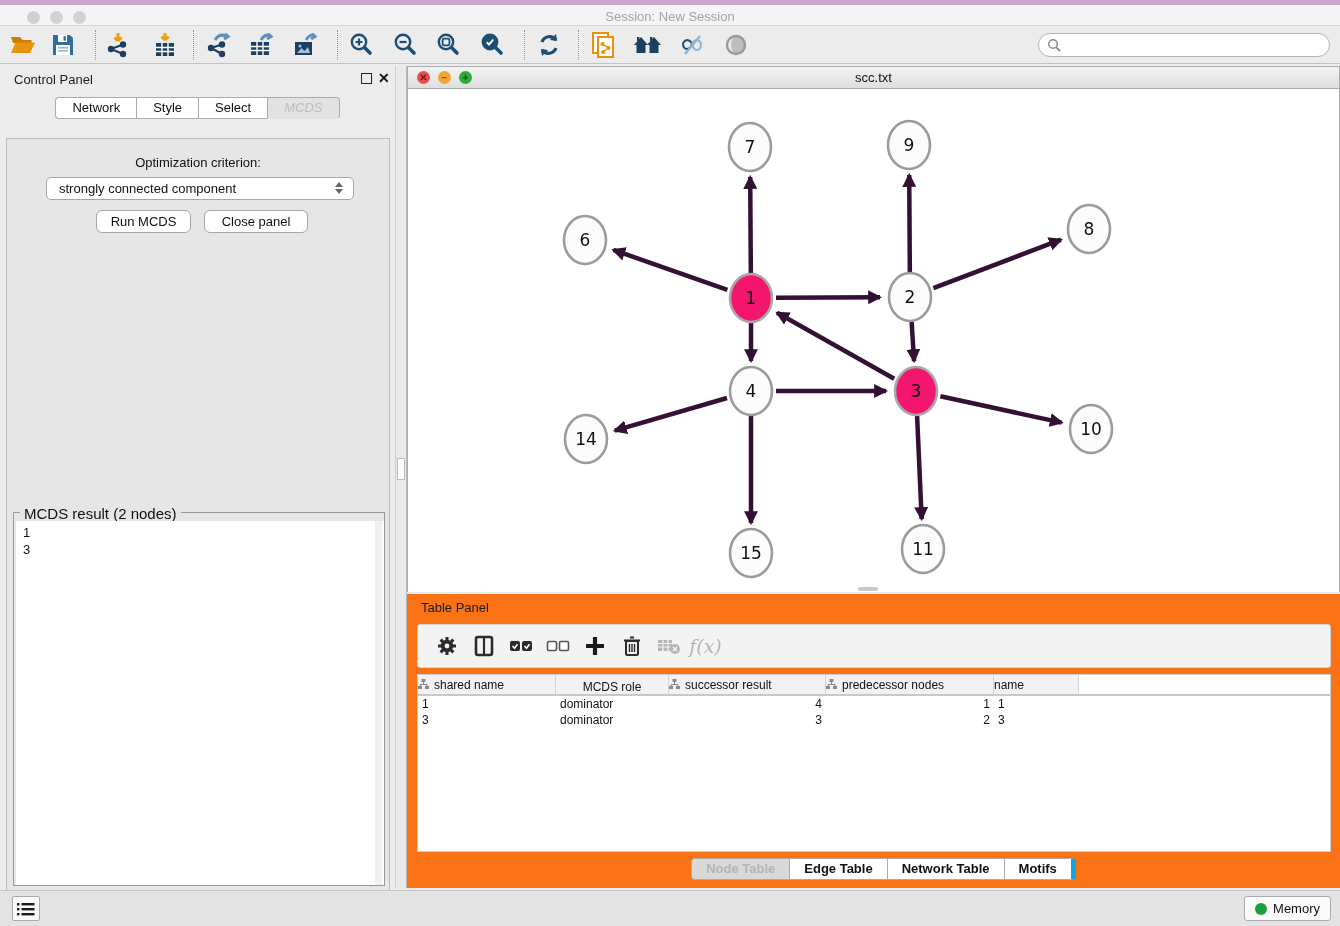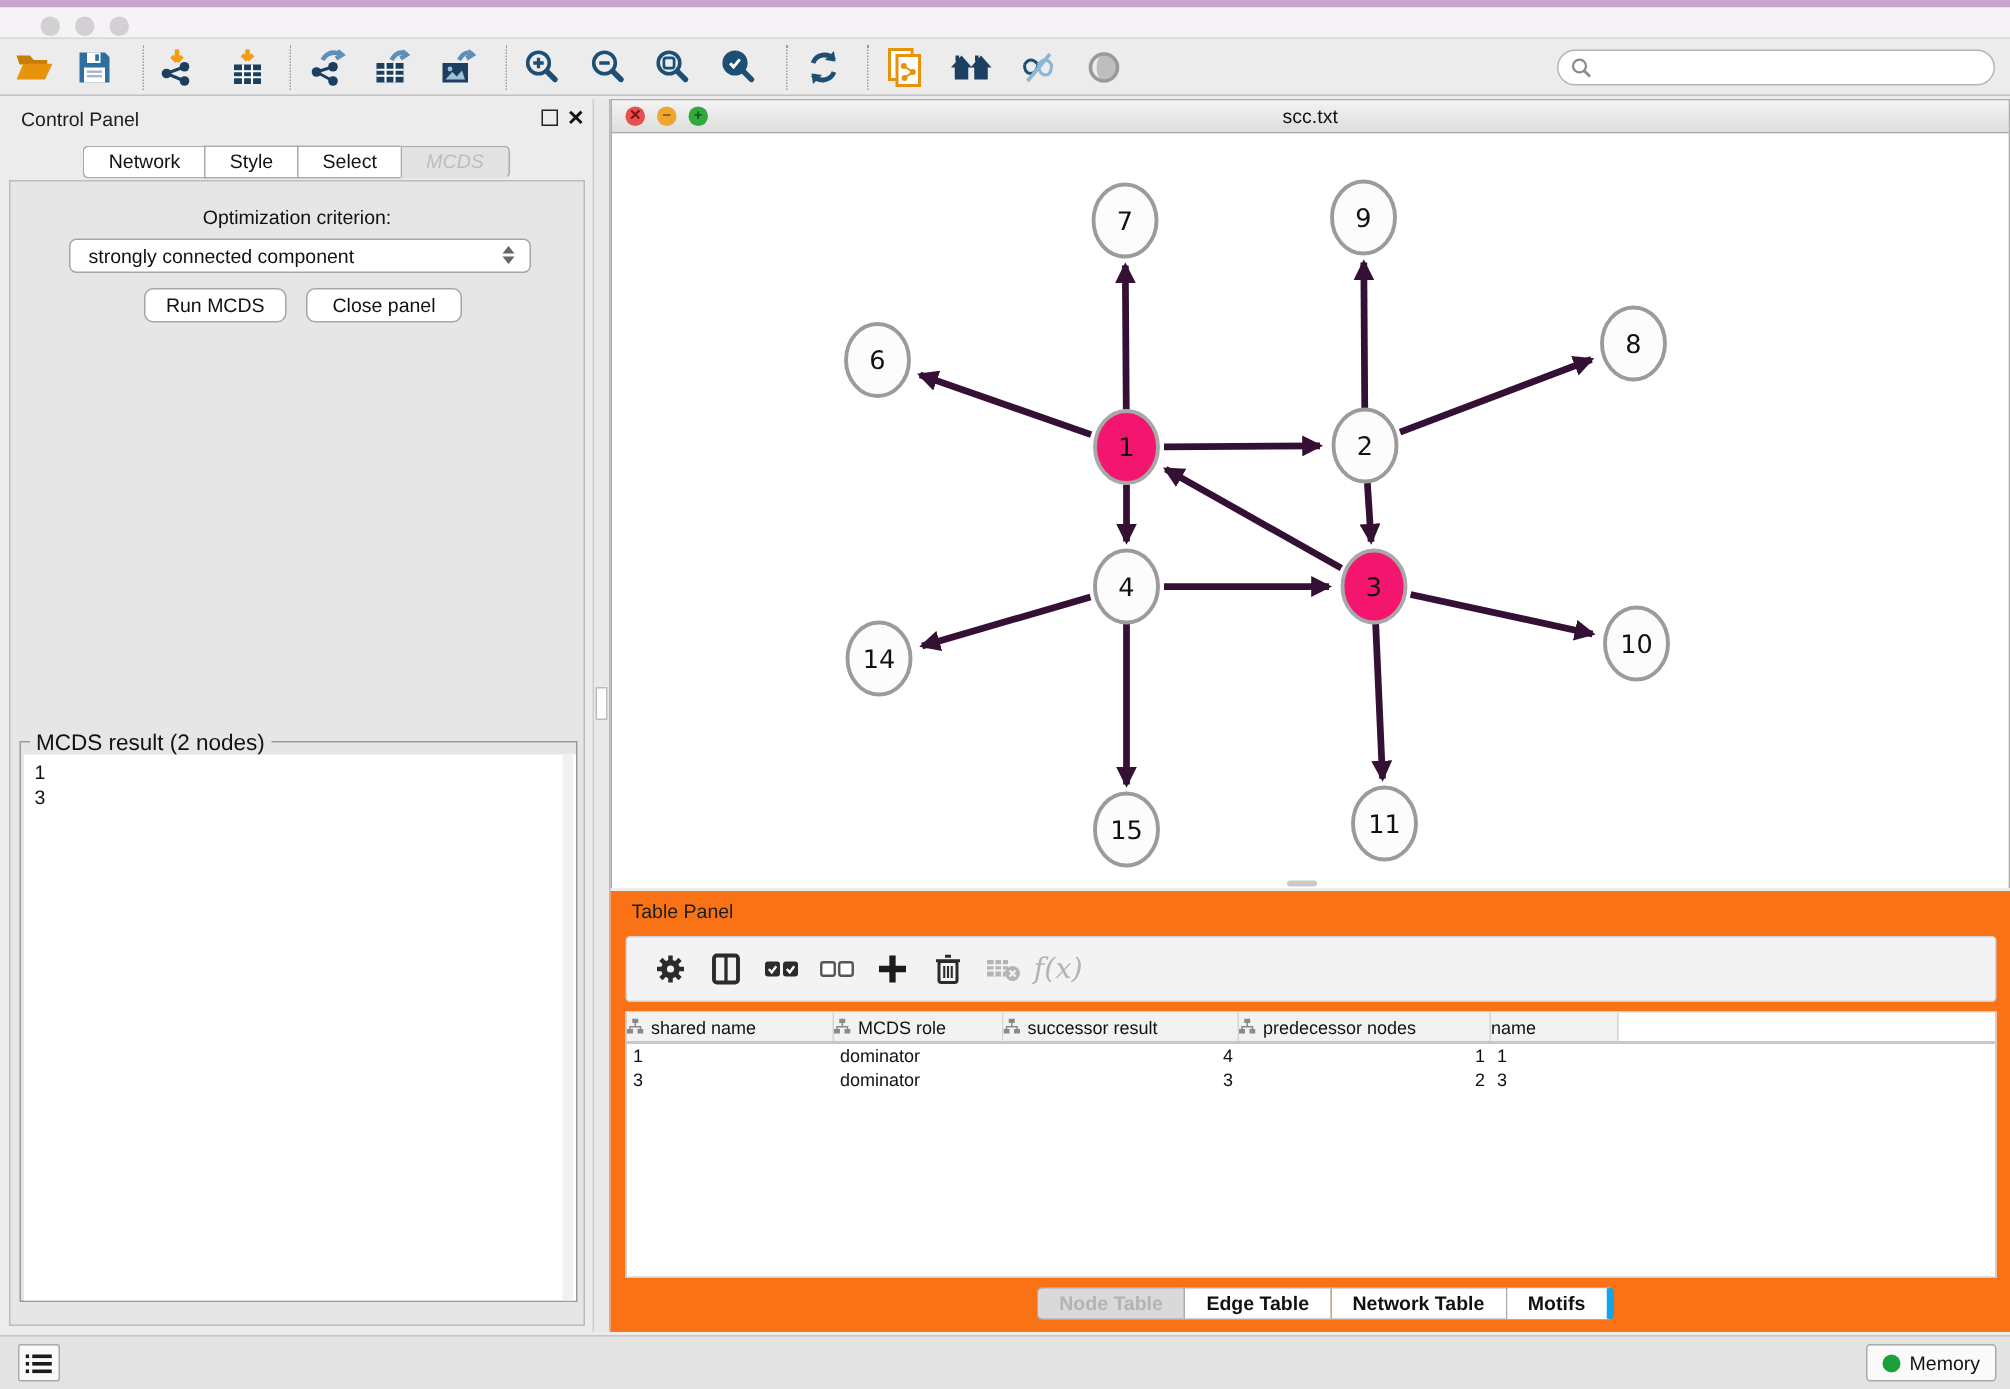--- a/index.html
+++ b/index.html
@@ -20,21 +20,21 @@
   #control-panel { position:absolute; left:0; top:66px; width:395px; height:822px; }
   #cp-header { position:absolute; left:0; top:0; width:100%; height:26px; }
   #cp-title { position:absolute; left:14px; top:6px; font-size:13px; color:#1c1c1c; }
   .float-icon { position:absolute; top:7px; width:11px; height:11px; border:1.5px solid #222; }
   .close-icon { position:absolute; top:4px; font-size:14px; font-weight:bold; color:#111; }
   #cp-tabs { position:absolute; left:0; top:31px; width:100%; display:flex; justify-content:center; }
   .cp-tab { height:22px; line-height:20px; padding:0 16px; font-size:13px; background:#fff; border:1px solid #ababab; border-right:none; color:#111; }
   .cp-tab:first-child { border-top-left-radius:4px; border-bottom-left-radius:4px; }
   .cp-tab:last-child { border-right:1px solid #ababab; border-top-right-radius:4px; border-bottom-right-radius:4px;font-style:italic; }
   .cp-tab.active { background:#e2e2e2; color:#bdbdbd; border-bottom-color:#e2e2e2; }
-  #cp-body { position:absolute; left:6px; top:54px; width:384px; height:764px; background:#e6e6e6; border:1px solid #bcbcbc; }
+  #cp-body { position:absolute; left:6px; top:72px; width:384px; height:764px; background:#e6e6e6; border:1px solid #bcbcbc; }
   #opt-label { position:absolute; left:0; width:100%; top:16px; text-align:center; font-size:13px; color:#111; }
   #criterion-select { position:absolute; left:39px; top:38px; width:308px; height:23px; background:#fff; border:1px solid #a6a6a6; border-radius:5px; font-size:13px; color:#111; display:flex; align-items:center; padding-left:12px; }
   #criterion-stepper { position:absolute; right:8px; top:3px; width:12px; height:16px; }
   .arr-up { width:0; height:0; border-left:4px solid transparent; border-right:4px solid transparent; border-bottom:5px solid #666; margin:1px auto 2px; }
   .arr-dn { width:0; height:0; border-left:4px solid transparent; border-right:4px solid transparent; border-top:5px solid #666; margin:0 auto; }
   .cp-btn { position:absolute; top:71px; height:23px; background:#fff; border:1px solid #a6a6a6; border-radius:6px; font-size:13px; color:#111; display:flex; align-items:center; justify-content:center; }
   #run-btn { left:89px; width:95px; }
   #closep-btn { left:197px; width:104px; }
   #result-group { position:absolute; left:6px; top:373px; width:372px; height:374px; border:1px solid #9a9a9a; }
   #result-title { position:absolute; left:6px; top:-8px; background:#e6e6e6; padding:0 4px; font-size:15px; color:#111; }
@@ -78,20 +78,21 @@
   #memory-dot { width:12px; height:12px; border-radius:50%; background:#1f9e3c; }
 </style>
 </head>
 <body>
 
 <div id="accent-strip"></div>
 <div id="titlebar">
   <div class="traffic-inactive" style="left:27px"></div>
   <div class="traffic-inactive" style="left:50px"></div>
   <div class="traffic-inactive" style="left:73px"></div>
+  <div id="window-title">Session: New Session</div>
 </div>
 
 <div id="toolbar">
 
   <div class="tbtn" style="left:4px">
     <svg width="28" height="24" viewBox="0 0 28 24">
         <path d="M2 4 h9 l2.5 3 h9 v3 H4 z" fill="#c97d08"></path>
         <path d="M2 20 L6.5 9.5 H26 L21 20 z" fill="#e8930c"></path>
       </svg>
   </div>
@@ -415,21 +416,21 @@
           <svg width="11" height="11" viewBox="0 0 11 11">
             <g fill="#8a8a8a">
               <rect x="3.5" y="0" width="4" height="3"></rect>
               <rect x="0" y="7" width="4" height="3"></rect>
               <rect x="7" y="7" width="4" height="3"></rect>
             </g>
             <path d="M5.5 3 v2.5 M2 7 V5.5 h7 V7" stroke="#8a8a8a" fill="none"></path>
           </svg>
           <span>shared name</span>
         </div>
-        <div class="th" style="width: 113px;">
+        <div class="th" style="width: 113px; flex-direction: column;">
           <svg width="11" height="11" viewBox="0 0 11 11">
             <g fill="#8a8a8a">
               <rect x="3.5" y="0" width="4" height="3"></rect>
               <rect x="0" y="7" width="4" height="3"></rect>
               <rect x="7" y="7" width="4" height="3"></rect>
             </g>
             <path d="M5.5 3 v2.5 M2 7 V5.5 h7 V7" stroke="#8a8a8a" fill="none"></path>
           </svg>
           <span>MCDS role</span>
         </div>

